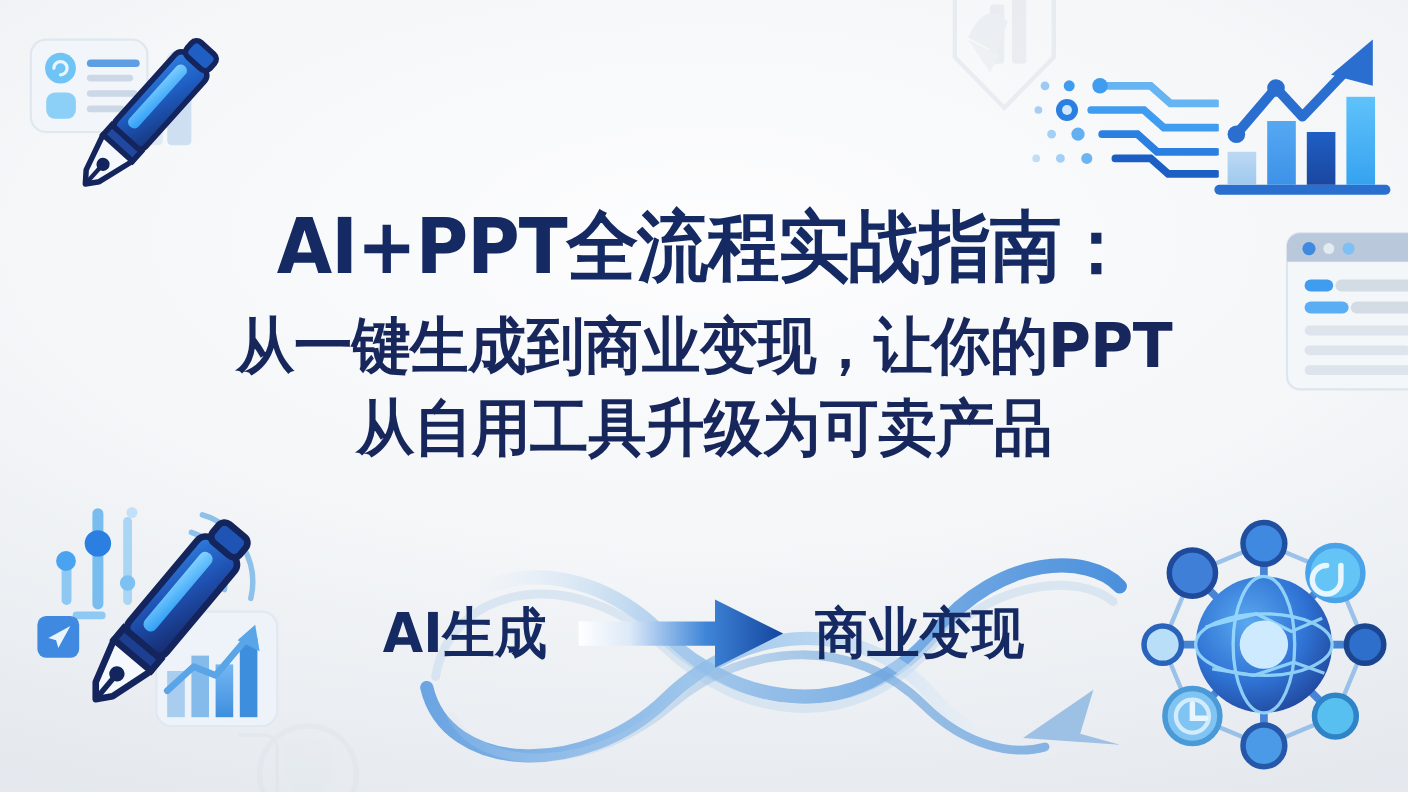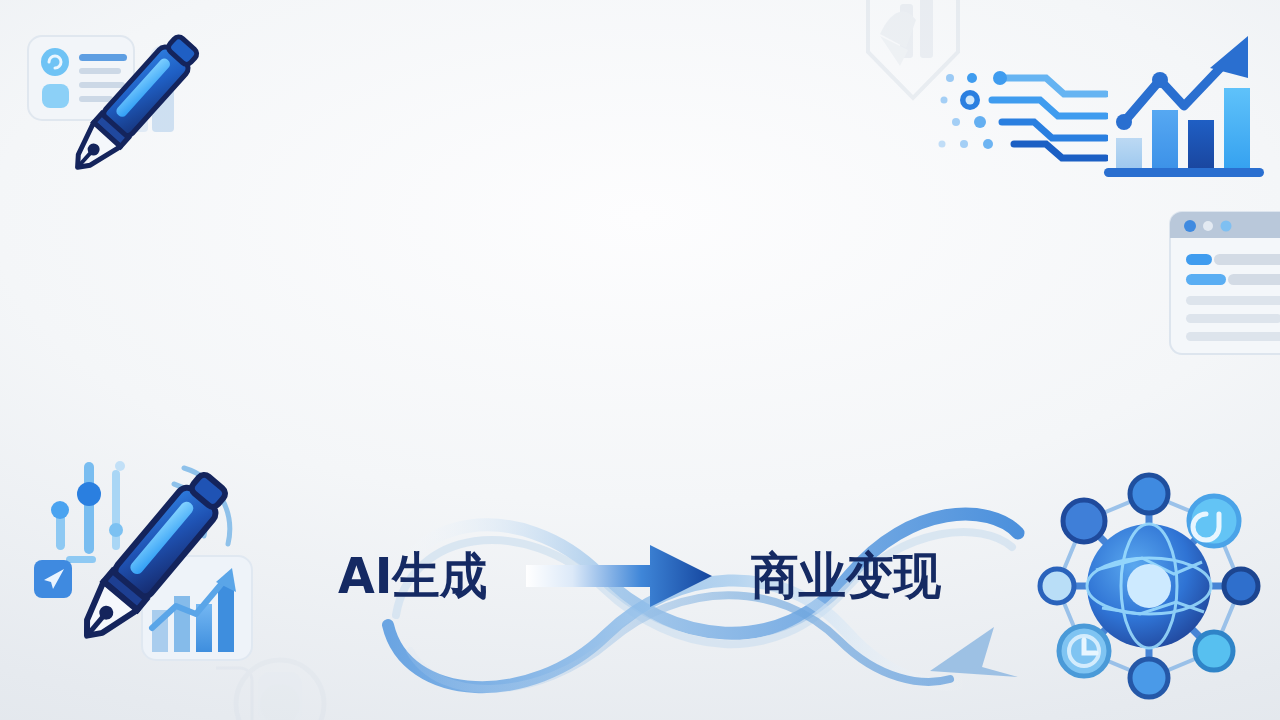--- a/index.html
+++ b/index.html
@@ -63,21 +63,21 @@
   
   .callout {
     position: absolute;
     left: 0;
     top: 528px;
     width: 1280px;
     height: 96px;
     display: flex;
     align-items: center;
     justify-content: center;
-    gap: 32px;
+    gap: 22px;
     z-index: 40;
   }
   .callout-text {
     font-family: "DejaVu Sans", "Liberation Sans", sans-serif;
     font-weight: 700;
     font-size: 50px;
     line-height: 60px;
     color: #152a63;
     white-space: nowrap;
     transform: scaleX(0.95);
@@ -352,20 +352,25 @@
         <circle cx="60" cy="189" r="25" fill="#7fc4f2" stroke="#4a9ad8" stroke-width="5"></circle>
         <circle cx="33" cy="124" r="17" fill="#b9def7" stroke="#2a63bc" stroke-width="5"></circle>
         <circle cx="60" cy="59" r="21" fill="#3f7fd8" stroke="#1f4a9c" stroke-width="5"></circle>
       </g>
       <path d="M182 52 a13 13 0 1 0 13 13 L195 52" fill="none" stroke="#e8f6ff" stroke-width="5" stroke-linecap="round"></path>
       <path d="M60 178 L60 191 L72 191" fill="none" stroke="#e8f6ff" stroke-width="5" stroke-linecap="round"></path>
       <circle cx="60" cy="189" r="15" fill="none" stroke="#e8f6ff" stroke-width="4" opacity="0.8"></circle>
     </svg>
   </div>
 
+  <div class="title-block">
+    <div class="title-main">AI+PPT全流程实战指南：</div>
+    <div class="title-sub l1">从一键生成到商业变现，让你的PPT</div>
+    <div class="title-sub l2">从自用工具升级为可卖产品</div>
+  </div>
 
   <div class="callout">
     <div class="callout-text">AI生成</div>
 
     <svg class="callout-arrow" viewBox="0 0 190 66">
       <defs>
         <linearGradient id="arrowG" x1="0" y1="0" x2="1" y2="0">
           <stop offset="0%" stop-color="#ffffff"></stop>
           <stop offset="25%" stop-color="#dce9f8"></stop>
           <stop offset="62%" stop-color="#3f86d8"></stop>

